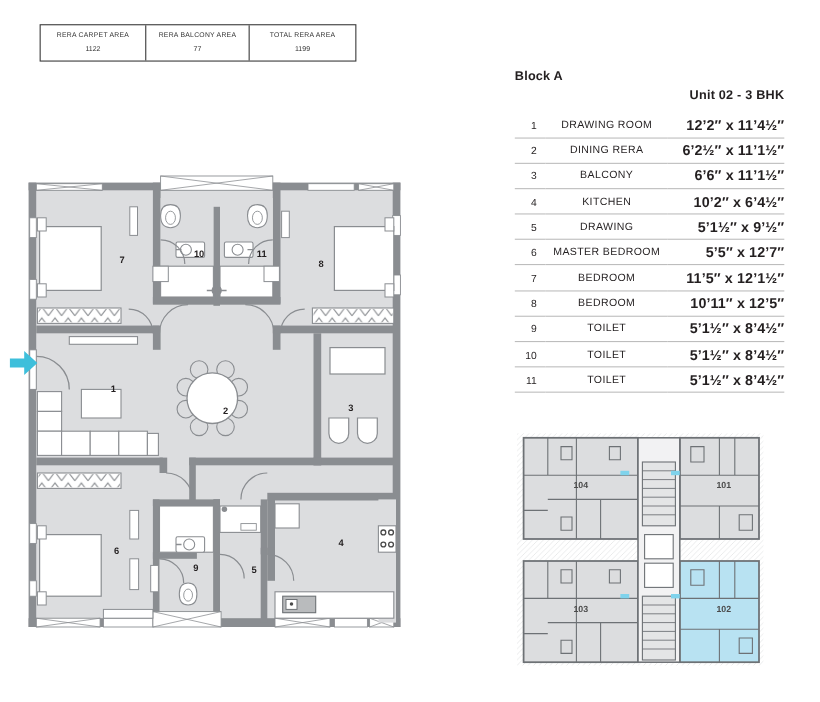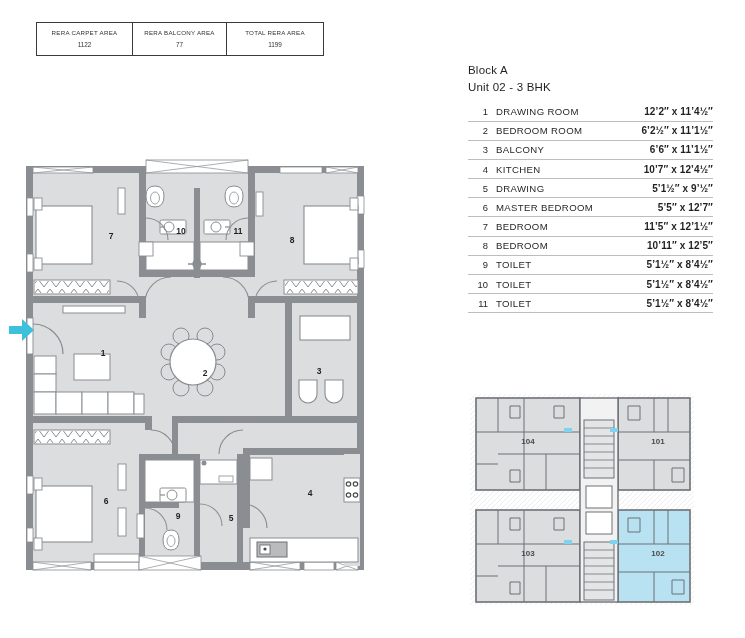--- a/index.html
+++ b/index.html
@@ -28,28 +28,28 @@
   }
   #rera-table .cell:last-child{border-right:none;}
   #rera-table .cell.c0{width:96px;}
   #rera-table .cell.c1{width:94px;}
   #rera-table .cell.c2{width:96px;}
   #rera-table .lbl{font-size:6.2px;letter-spacing:.25px;color:#333;line-height:1.2;white-space:nowrap;}
   #rera-table .val{font-size:6.4px;margin-top:5px;color:#333;}
 
   
   #schedule{position:absolute;left:468px;top:62px;width:245px;}
-  #schedule .blk{font-size:11.5px;font-weight:normal;letter-spacing:.2px;line-height:1.45;}
-  #schedule .unit{font-size:11.5px;font-weight:normal;letter-spacing:.2px;line-height:1.45;margin-bottom:7px;}
+  #schedule .blk{font-size:11.5px;font-weight:bold;letter-spacing:.2px;line-height:1.45;}
+  #schedule .unit{font-size:11.5px;font-weight:bold;letter-spacing:.2px;line-height:1.45;margin-bottom:7px;text-align:right;}
   #schedule table{border-collapse:collapse;width:100%;}
   #schedule tr{border-bottom:1px solid #bdbdbd;}
   #schedule td{padding:3.6px 0 3.6px 0;vertical-align:middle;}
   #schedule td.num{width:20px;text-align:right;font-size:9.4px;color:#231f20;padding-right:8px;}
-  #schedule td.nm{font-size:9.6px;letter-spacing:.35px;color:#231f20;}
-  #schedule td.dim{text-align:right;font-size:10px;font-weight:bold;letter-spacing:.1px;color:#231f20;white-space:nowrap;}
+  #schedule td.nm{font-size:9.6px;letter-spacing:.35px;color:#231f20;text-align:center;}
+  #schedule td.dim{text-align:right;font-size:13px;font-weight:bold;letter-spacing:.1px;color:#231f20;white-space:nowrap;}
 
   
   #keyplan{position:absolute;left:468px;top:392px;width:228px;height:215px;}
 
   
   #floorplan{position:absolute;left:8px;top:158px;width:375px;height:430px;}
 </style>
 </head>
 <body>
 
@@ -73,32 +73,32 @@
   <div class="unit">Unit 02 - 3 BHK</div>
   <table>
     <tbody id="schedule-body">
         <tr>
           <td class="num">1</td>
           <td class="nm">DRAWING ROOM</td>
           <td class="dim">12’2″ x 11’4½″</td>
         </tr>
         <tr>
           <td class="num">2</td>
-          <td class="nm">BEDROOM ROOM</td>
+          <td class="nm">DINING RERA</td>
           <td class="dim">6’2½″ x 11’1½″</td>
         </tr>
         <tr>
           <td class="num">3</td>
           <td class="nm">BALCONY</td>
           <td class="dim">6’6″ x 11’1½″</td>
         </tr>
         <tr>
           <td class="num">4</td>
           <td class="nm">KITCHEN</td>
-          <td class="dim">10’7″ x 12’4½″</td>
+          <td class="dim">10’2″ x 6’4½″</td>
         </tr>
         <tr>
           <td class="num">5</td>
           <td class="nm">DRAWING</td>
           <td class="dim">5’1½″ x 9’½″</td>
         </tr>
         <tr>
           <td class="num">6</td>
           <td class="nm">MASTER BEDROOM</td>
           <td class="dim">5’5″ x 12’7″</td>

